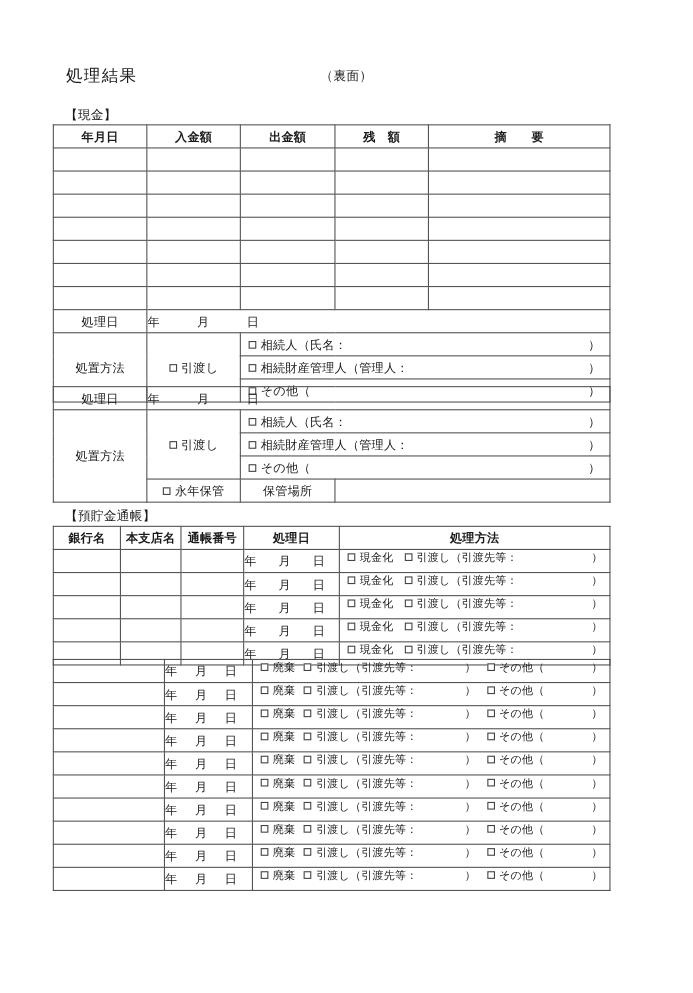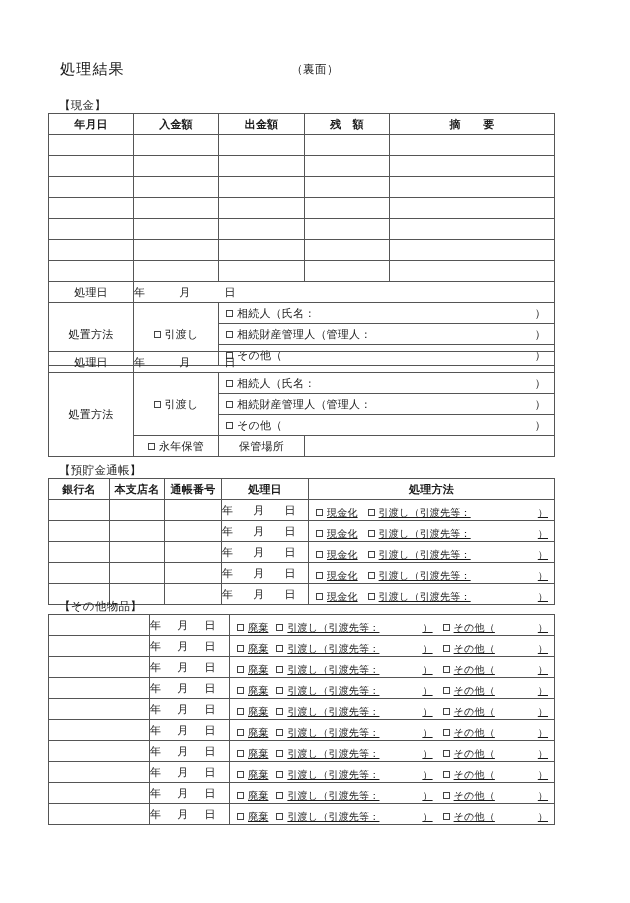--- a/index.html
+++ b/index.html
@@ -104,26 +104,25 @@
     padding: 0 6px 0 7px;
     height: 100%;
     font-size: 11px;
   }
   .withparen .txt { white-space: nowrap; }
   .withparen .rp { padding-right: 2px; }
 
   
   .multi {
     display: flex;
-    align-items: flex-end;
+    align-items: flex-start;
     height: 100%;
     font-size: 10px;
     padding: 0 6px 0 7px;
     box-sizing: border-box;
-    text-decoration: underline;
   }
   .multi .seg { white-space: nowrap; }
   .multi .flexgap { flex: 1 1 auto; }
   .multi .cb { vertical-align: 0px; }
 
   .blk {
     position: absolute;
     left: 48px;
   }
 </style>
@@ -389,21 +388,20 @@
                 <span class="flexgap"></span>
                 <span class="seg">）</span>
               </div>
             </td>
           </tr>
       </tbody>
     </table>
   </div>
 
   <div class="blk" style="top:599px;">
-    <div class="sec-label">【その他物品】</div>
     <table class="grid">
       <colgroup>
         <col style="width:101px">
           <col style="width:80px">
           <col style="width:325px">
       </colgroup>
       <tbody>
         <tr class="goods-row">
             <td></td>
             <td class="ymd"><span>年</span><span class="gap" style="width:16px"></span><span>月</span><span class="gap" style="width:16px"></span><span>日</span></td>

